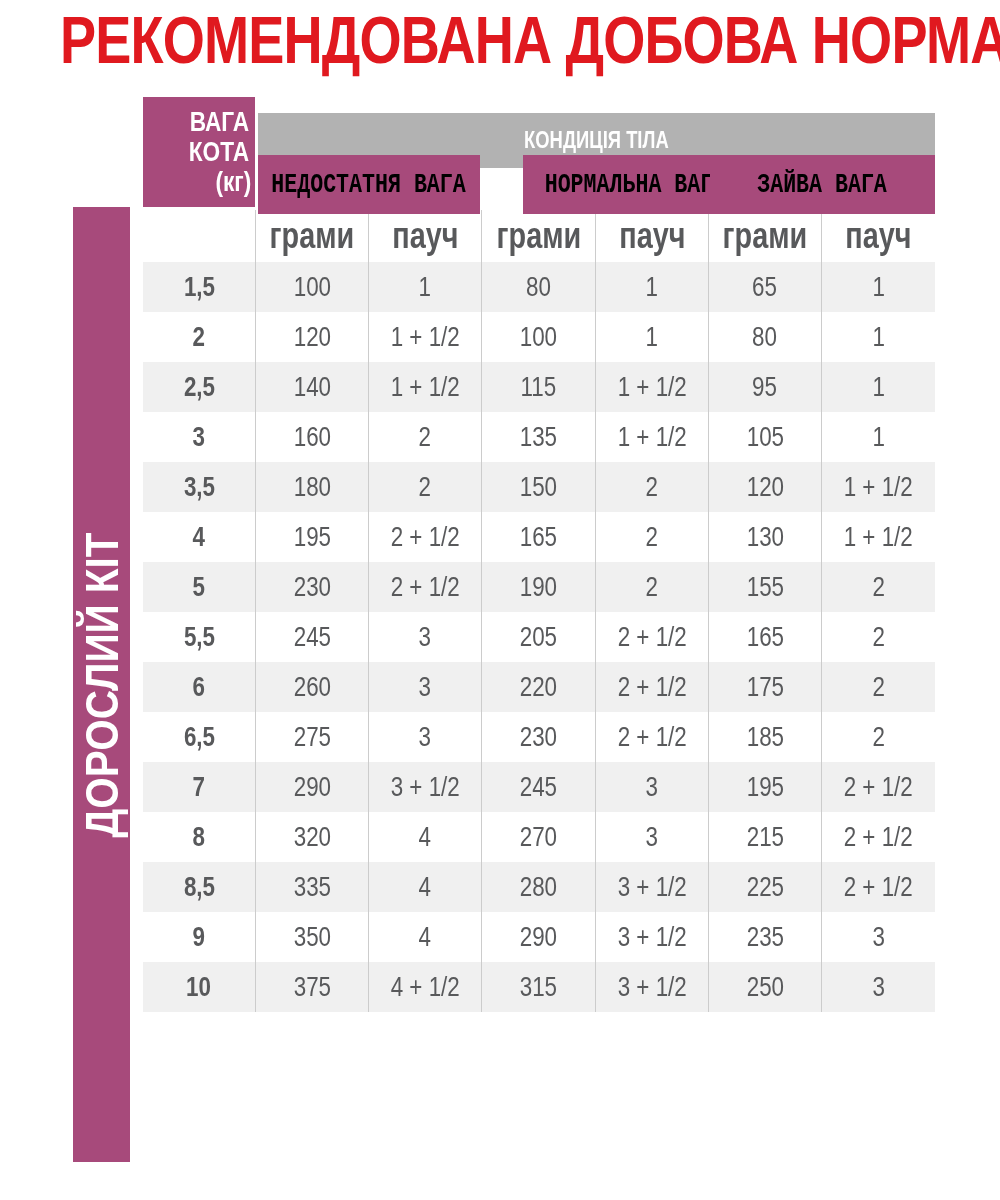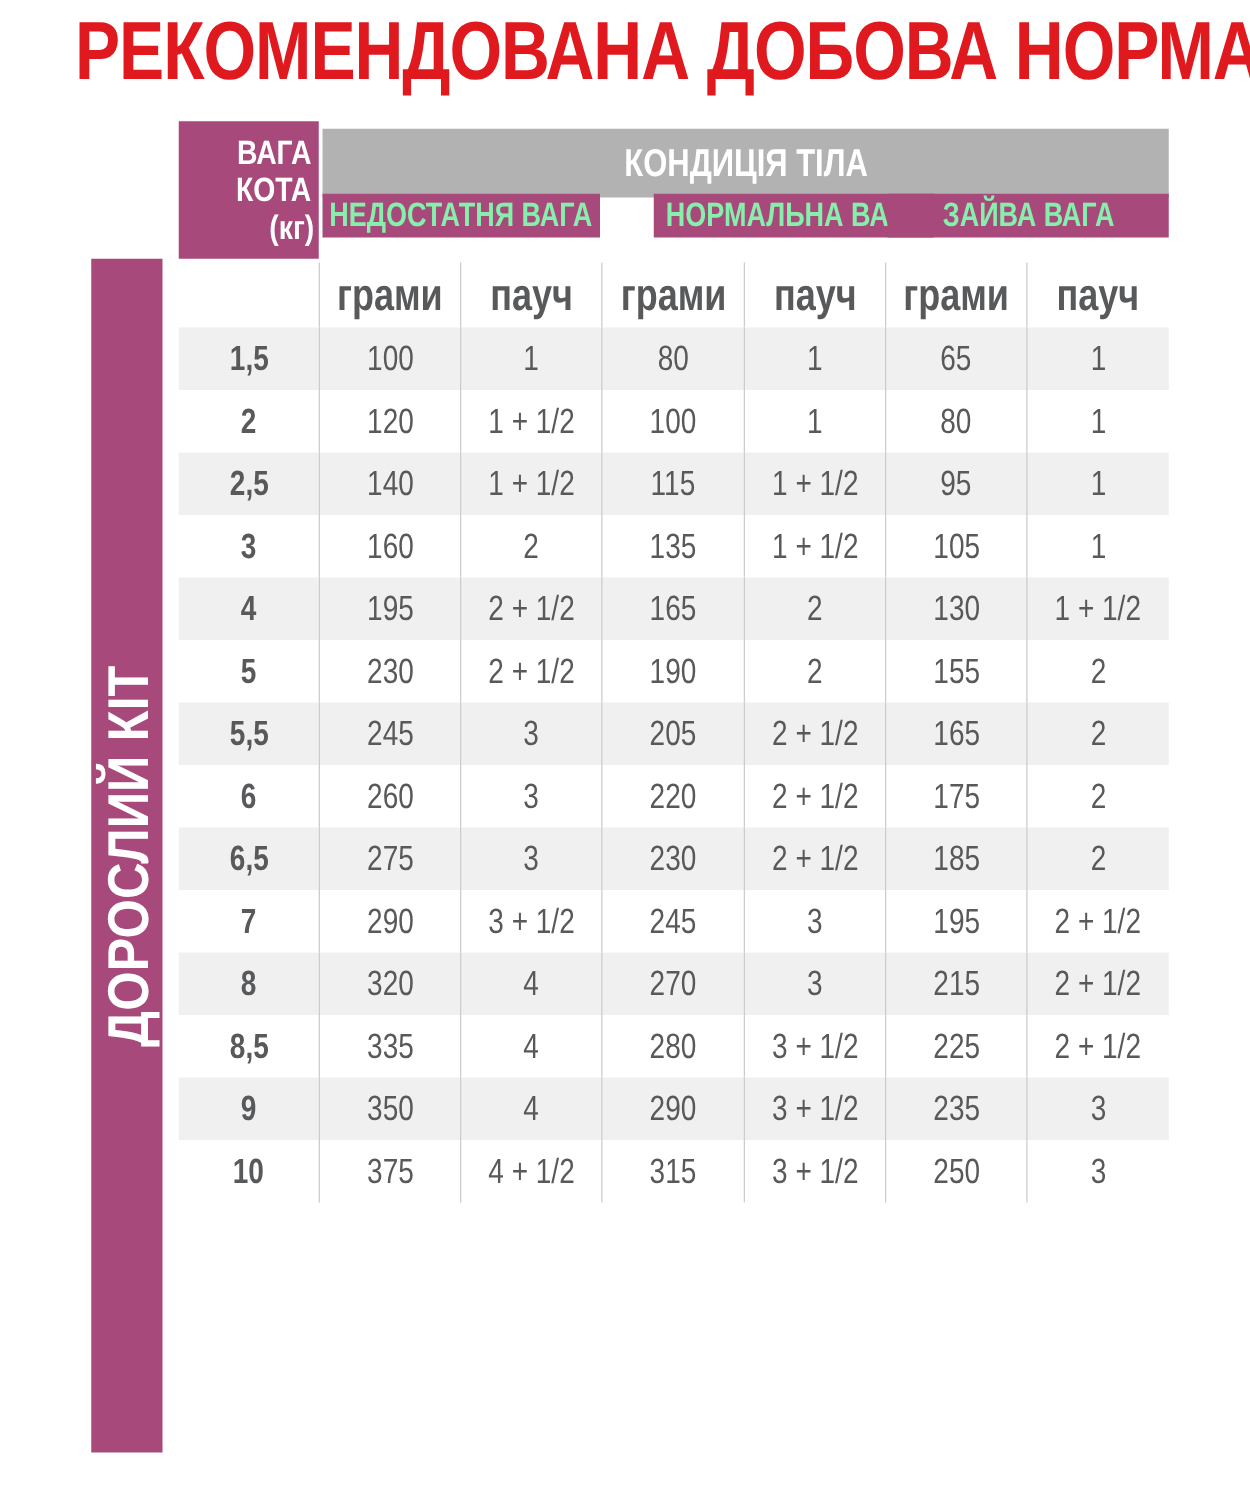--- a/index.html
+++ b/index.html
@@ -28,28 +28,28 @@
   
   .tablewrap{position:absolute;left:143px;top:97px;width:792px;}
   .hdr{position:relative;height:110px;}
   .cell-weight{
     position:absolute;left:0;top:0;width:112px;height:110px;background:#a74a7b;
     display:flex;flex-direction:column;align-items:flex-end;justify-content:center;
     color:#ffffff;font-weight:bold;font-size:27px;line-height:30px;text-align:center;
   }
   .cell-weight span{display:block;transform:scaleX(0.84);}
   .cell-cond{
-    position:absolute;left:115px;top:6px;width:677px;height:55px;background:#b2b2b2;
+    position:absolute;left:115px;top:16px;width:677px;height:55px;background:#b2b2b2;
     display:flex;align-items:center;justify-content:center;
-    color:#ffffff;font-weight:bold;font-size:31px;
+    color:#ffffff;font-weight:bold;font-size:23px;
   }
   .grp{
-    position:absolute;top:58px;height:35px;background:#a74a7b;
+    position:absolute;top:58px;height:59px;background:#a74a7b;
     display:flex;align-items:center;justify-content:center;
-    color:#86efac;font-weight:bold;font-size:27px;
+    color:#000000;font-weight:bold;font-size:27px;font-family:Liberation Mono, monospace;
   }
   .grp1{left:115px;width:222px;}
   .grp2{left:340px;width:224px;margin-left:40px;}
   .grp3{left:567px;width:225px;}
   
   table.feed{
     border-collapse:separate;border-spacing:0;width:792px;margin-top:3px;
     table-layout:fixed;
   }
   table.feed th, table.feed td{
@@ -147,20 +147,29 @@
           <tr>
             <td class="wt"><span class="cn">3</span></td>
             <td><span class="cn">160</span></td>
             <td><span class="cn">2</span></td>
             <td><span class="cn">135</span></td>
             <td><span class="cn">1 + 1/2</span></td>
             <td><span class="cn">105</span></td>
             <td><span class="cn">1</span></td>
           </tr>
           <tr>
+            <td class="wt"><span class="cn">3,5</span></td>
+            <td><span class="cn">180</span></td>
+            <td><span class="cn">2</span></td>
+            <td><span class="cn">150</span></td>
+            <td><span class="cn">2</span></td>
+            <td><span class="cn">120</span></td>
+            <td><span class="cn">1 + 1/2</span></td>
+          </tr>
+          <tr>
             <td class="wt"><span class="cn">4</span></td>
             <td><span class="cn">195</span></td>
             <td><span class="cn">2 + 1/2</span></td>
             <td><span class="cn">165</span></td>
             <td><span class="cn">2</span></td>
             <td><span class="cn">130</span></td>
             <td><span class="cn">1 + 1/2</span></td>
           </tr>
           <tr>
             <td class="wt"><span class="cn">5</span></td>

